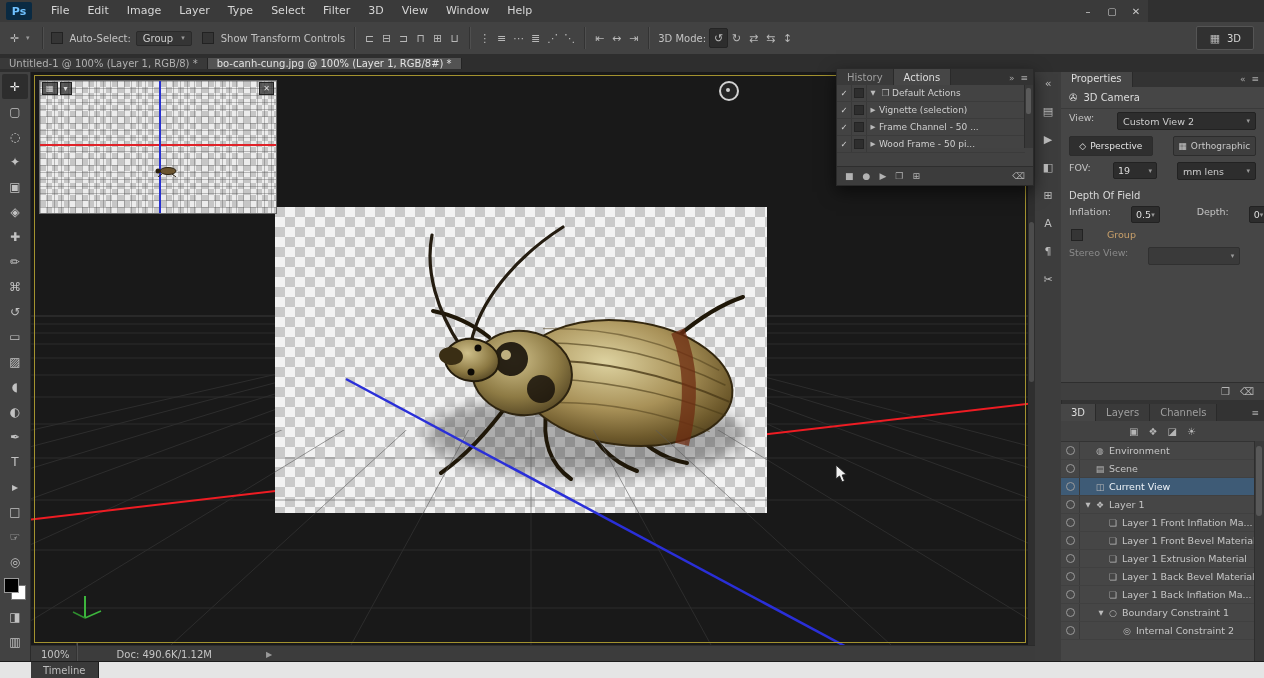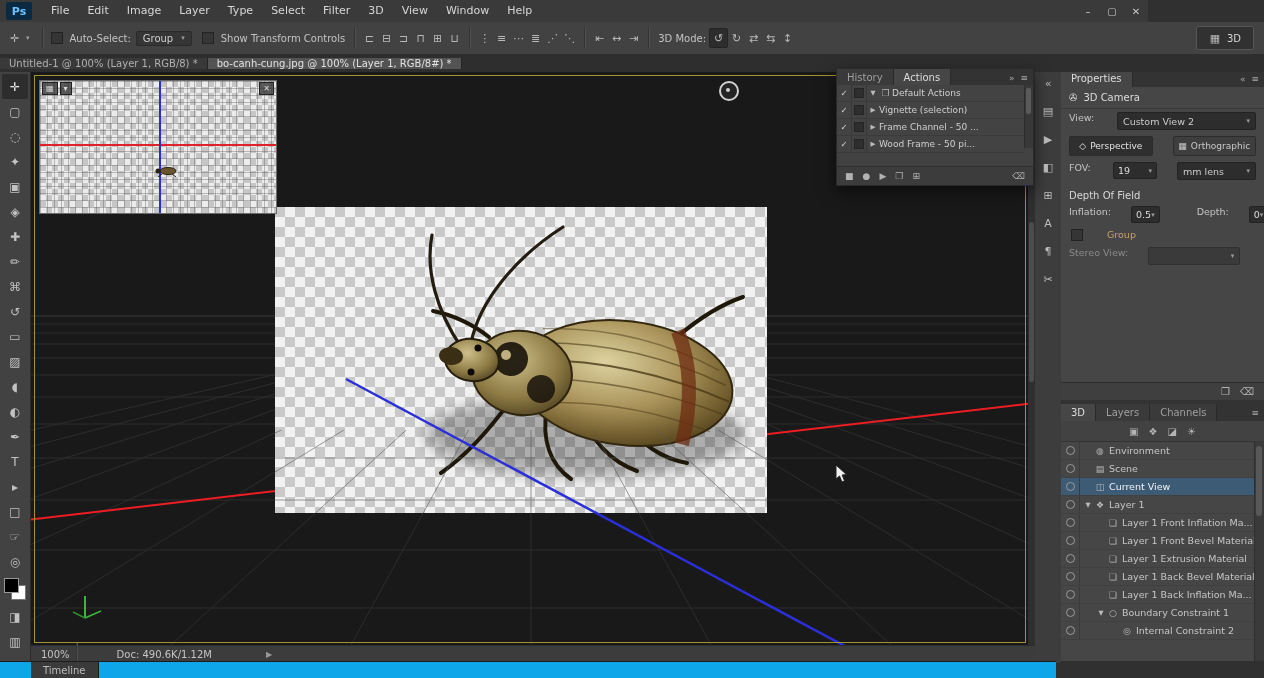--- a/index.html
+++ b/index.html
@@ -70,21 +70,21 @@
   #axis-widget{position:absolute;left:36px;top:512px;z-index:5}
   .cscroll{position:absolute;right:0;top:0;width:7px;height:100%;background:#2f2f2f;z-index:5}
   .cscroll .thumb{position:absolute;left:1px;top:150px;width:5px;height:160px;background:#4c4c4c;border-radius:3px}
 
   
   #statusbar{position:absolute;left:31px;top:645px;width:1004px;height:16px;background:#3c3c3c;
              border-top:1px solid #2b2b2b;display:flex;align-items:center;z-index:40;font-size:10px;color:#c5c5c5}
   #statusbar .zoom{margin-left:10px}
   #statusbar .doc{margin-left:34px}
   #statusbar .marker{margin-left:54px;font-size:8px;color:#9a9a9a}
-  #bottomstrip{position:absolute;left:0;top:661px;width:1056px;height:17px;background:#0ea5e9;
+  #bottomstrip{position:absolute;left:0;top:661px;width:1264px;height:17px;background:#e5e5e5;
                border-top:1px solid #1c1c1c;display:flex;align-items:stretch;z-index:45}
   .tl-tab{margin-left:31px;background:#3a3a3a;color:#bdbdbd;font-size:10px;display:flex;align-items:center;
           padding:0 12px;border-right:1px solid #1c1c1c}
 
   
   #dock{position:absolute;left:1035px;top:70px;width:229px;height:591px;background:#333;z-index:35}
   #iconstrip{position:absolute;left:0;top:0;width:26px;height:591px;background:#3d3d3d;border-right:1px solid #2b2b2b;
              display:flex;flex-direction:column;align-items:center;padding-top:2px;gap:6px}
   .dock-ic{width:22px;height:22px;display:flex;align-items:center;justify-content:center;color:#bdbdbd;font-size:11px}
 

